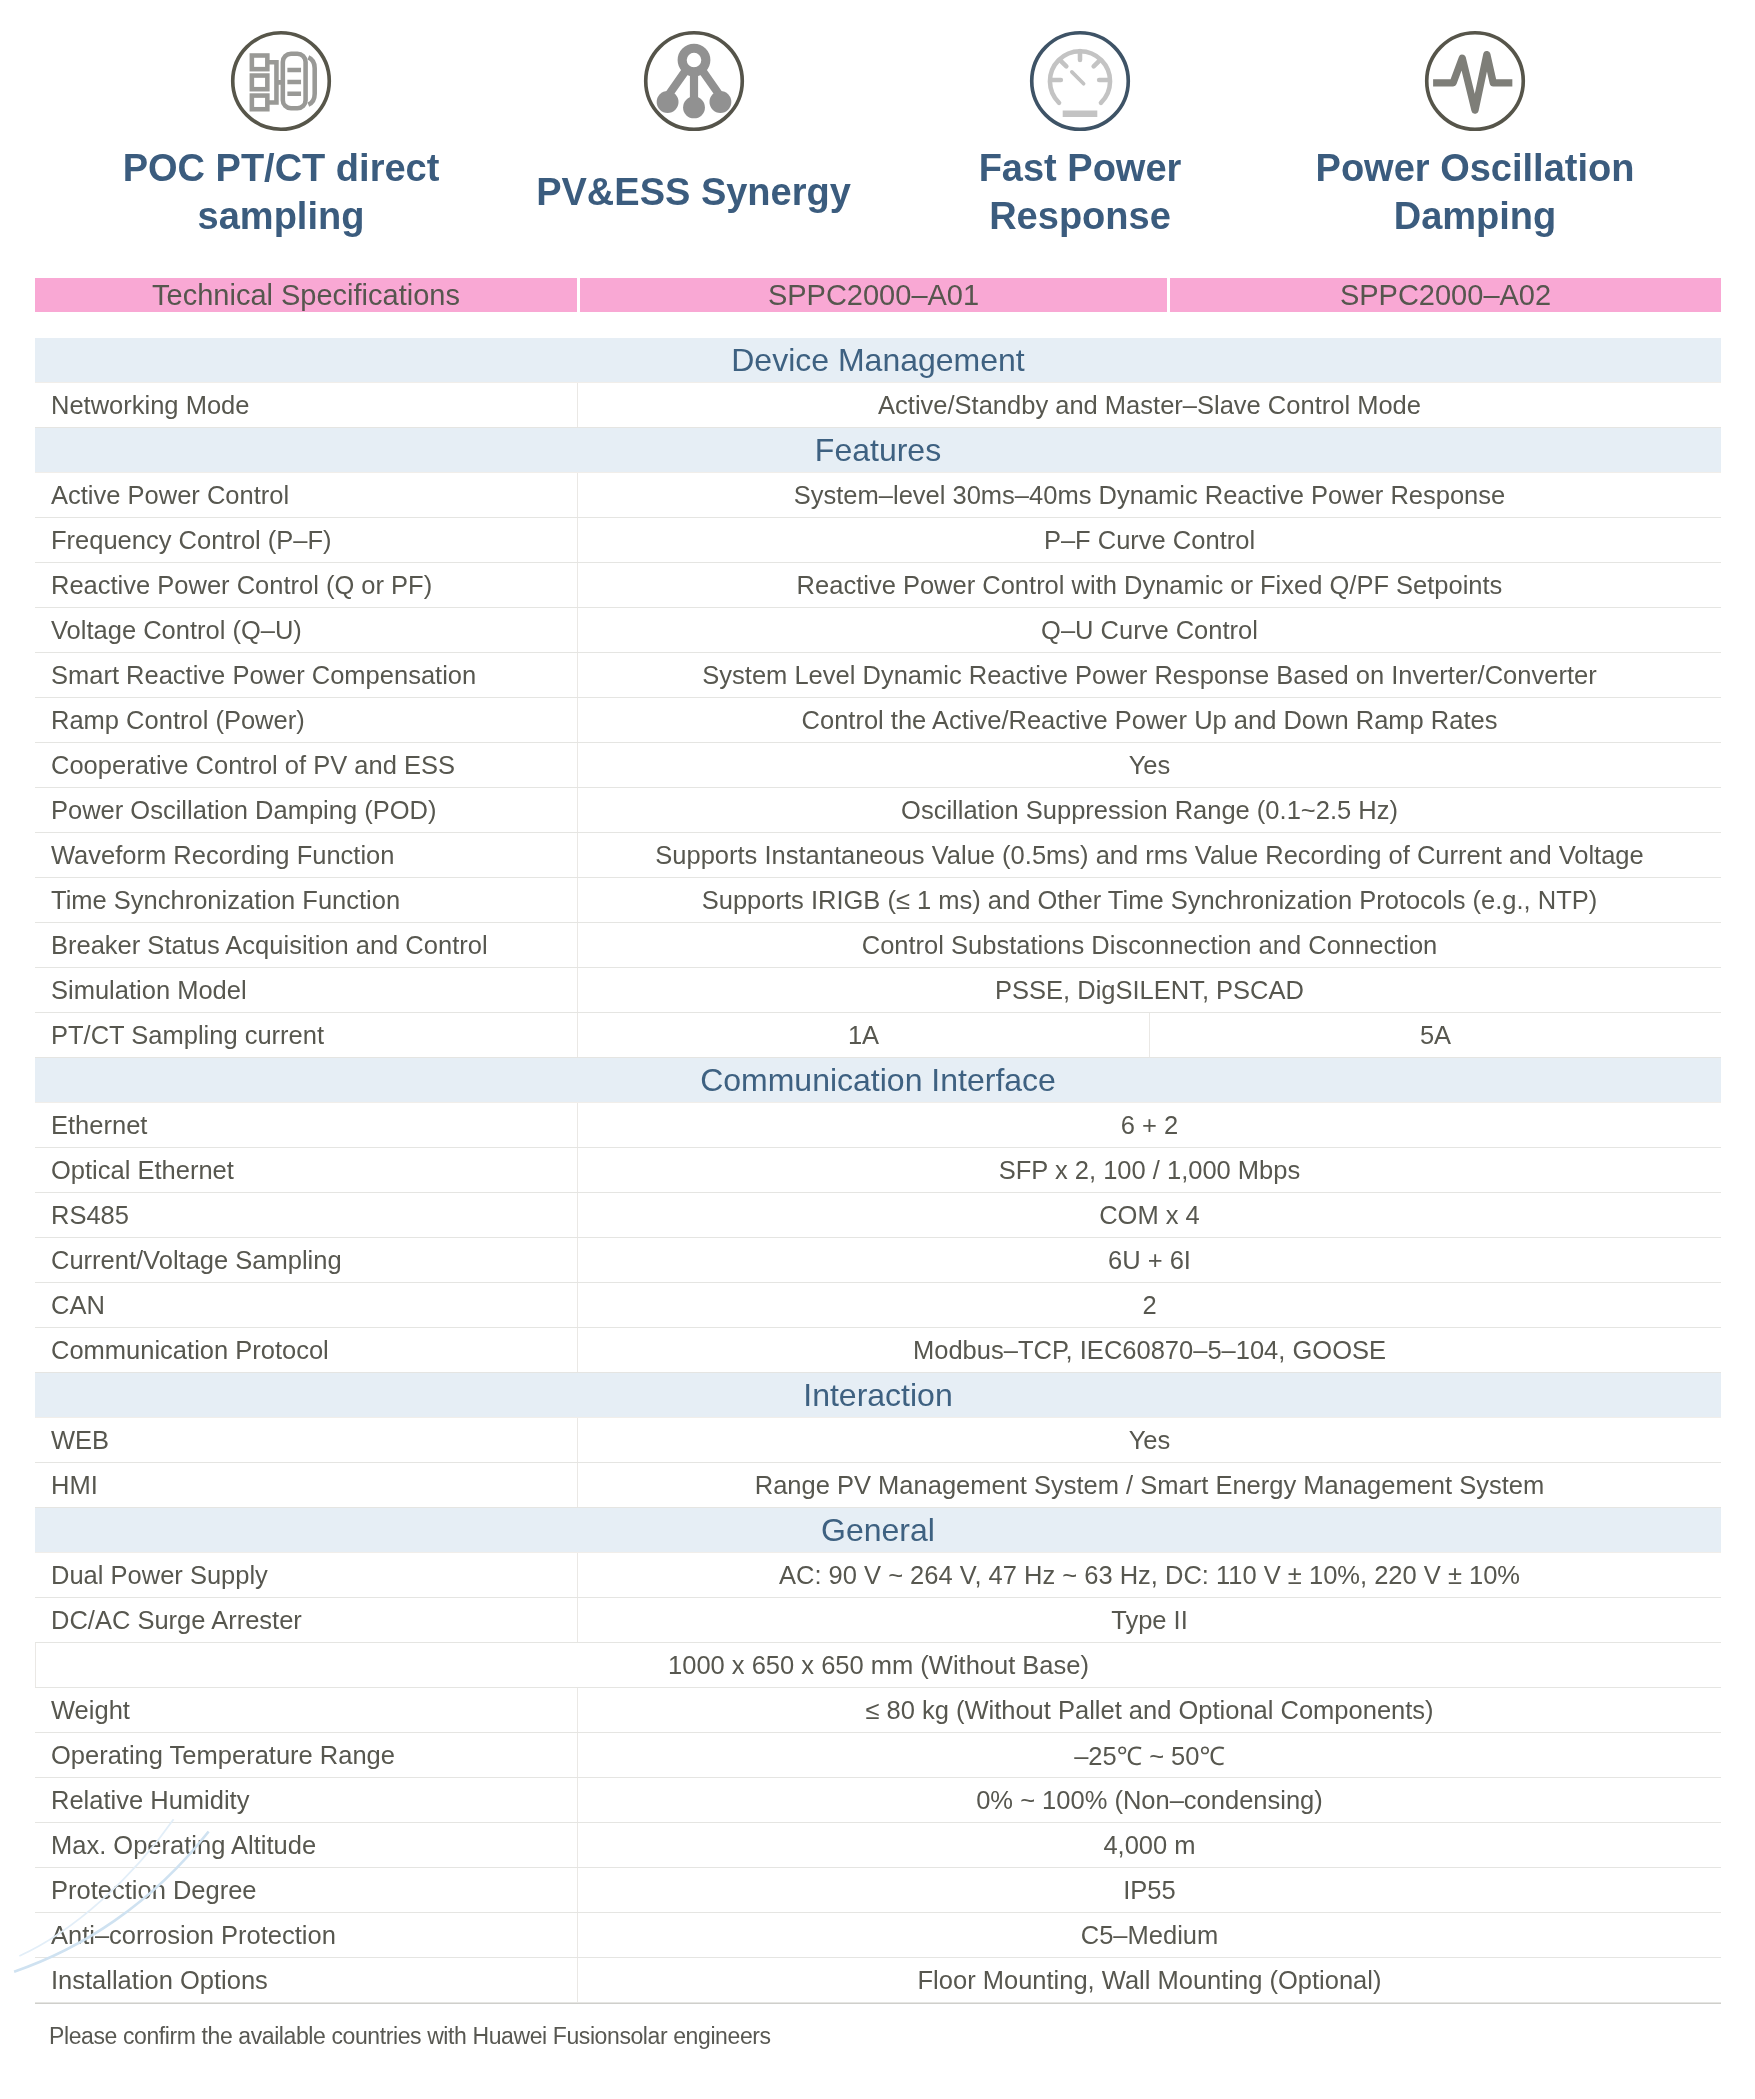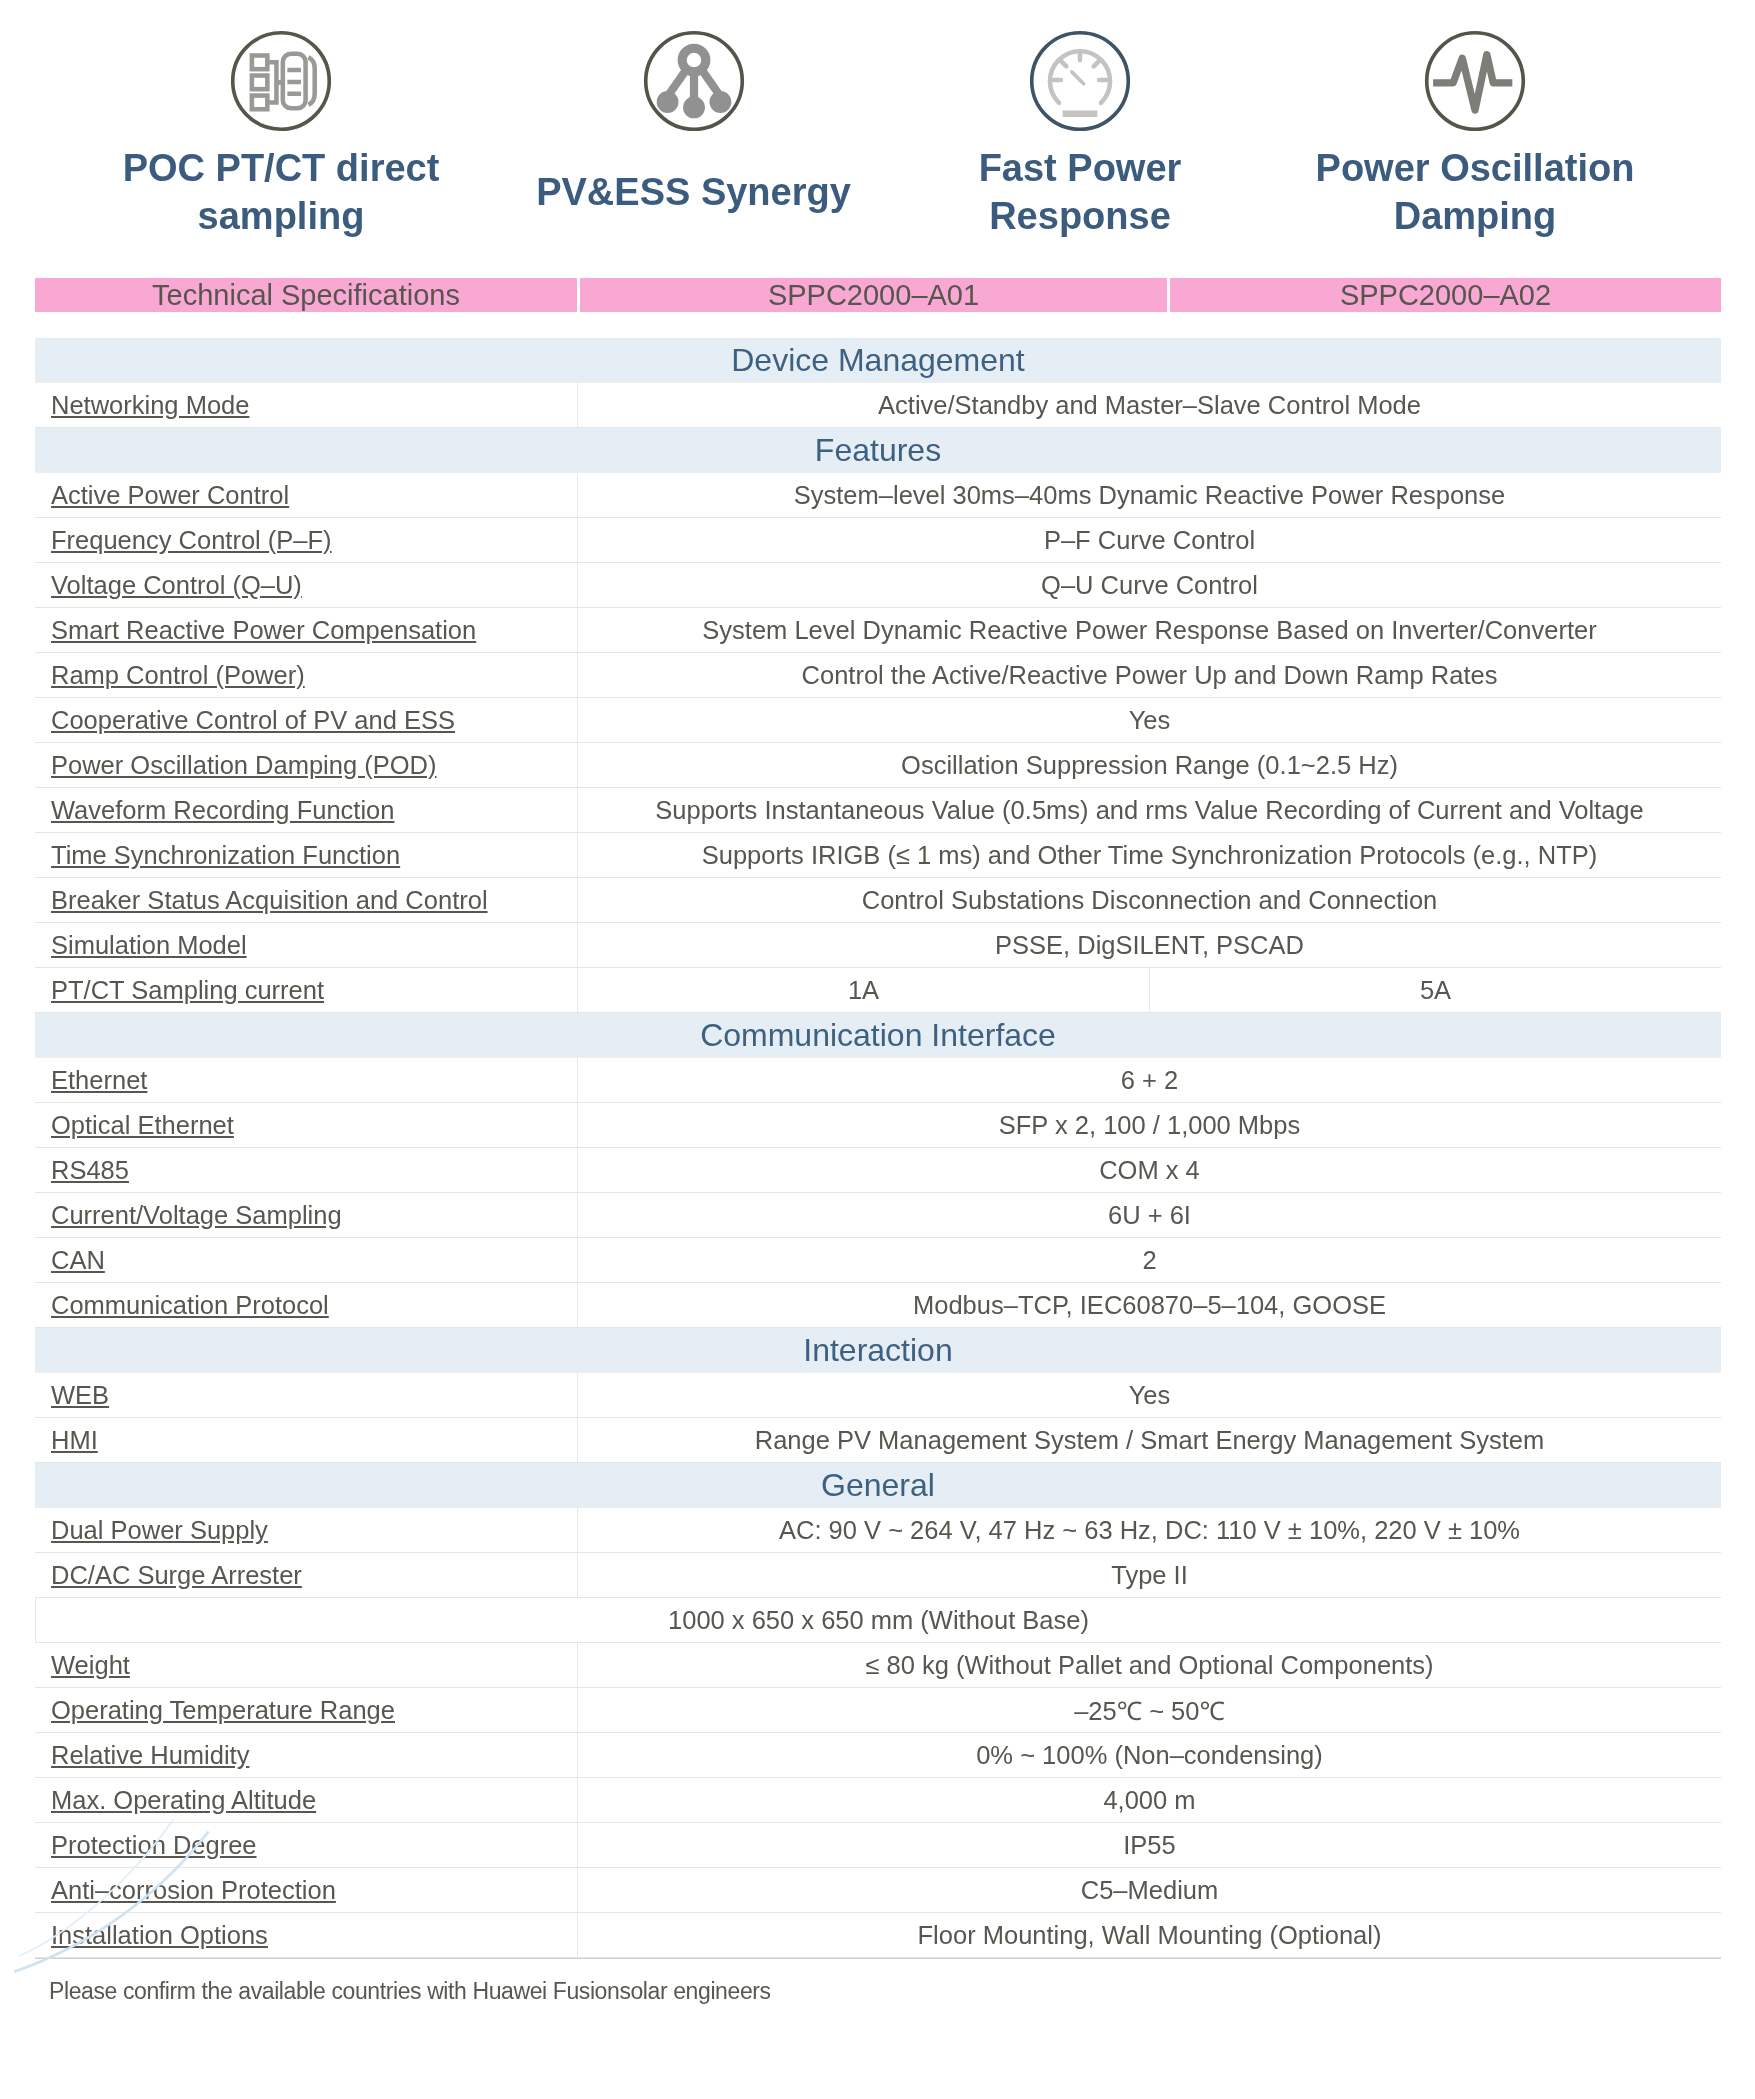--- a/index.html
+++ b/index.html
@@ -32,21 +32,21 @@
     height:44px;background:#e6eef5;border-bottom:1.8px solid #f1eeea;
     display:flex;align-items:center;justify-content:center;
     font-size:32px;color:#3e6181;
   }
   .spec-row{
     display:flex;height:44px;border-bottom:1.8px solid #e5e5e2;background:#fff;
     font-size:25.5px;color:#57574f;
   }
   .row-label{
     width:542px;box-sizing:border-box;padding-left:16px;
-    display:flex;align-items:center;white-space:nowrap;text-decoration:underline;
+    display:flex;align-items:center;white-space:nowrap;
   }
   .row-value{
     flex:1;box-sizing:border-box;border-left:1.8px solid #eae8e5;padding:0 26px;
     display:flex;align-items:center;justify-content:center;text-align:right;white-space:nowrap;
   }
   #spec-sections{border-bottom:0.9px solid #cfcfcb;}
   
   .footnote{margin:19px 0 0 49px;font-size:23px;color:#585852;letter-spacing:-0.4px;}
   
   .watermark{position:absolute;left:0;top:1807px;width:228px;height:184px;pointer-events:none;}
@@ -149,20 +149,24 @@
         <div class="section-header">Features</div>
         <div class="spec-row">
           <div class="row-label">Active Power Control</div>
           <div class="row-value">System–level 30ms–40ms Dynamic Reactive Power Response</div>
         </div>
         <div class="spec-row">
           <div class="row-label">Frequency Control (P–F)</div>
           <div class="row-value">P–F Curve Control</div>
         </div>
         <div class="spec-row">
+          <div class="row-label">Reactive Power Control (Q or PF)</div>
+          <div class="row-value">Reactive Power Control with Dynamic or Fixed Q/PF Setpoints</div>
+        </div>
+        <div class="spec-row">
           <div class="row-label">Voltage Control (Q–U)</div>
           <div class="row-value">Q–U Curve Control</div>
         </div>
         <div class="spec-row">
           <div class="row-label">Smart Reactive Power Compensation</div>
           <div class="row-value">System Level Dynamic Reactive Power Response Based on Inverter/Converter</div>
         </div>
         <div class="spec-row">
           <div class="row-label">Ramp Control (Power)</div>
           <div class="row-value">Control the Active/Reactive Power Up and Down Ramp Rates</div>

